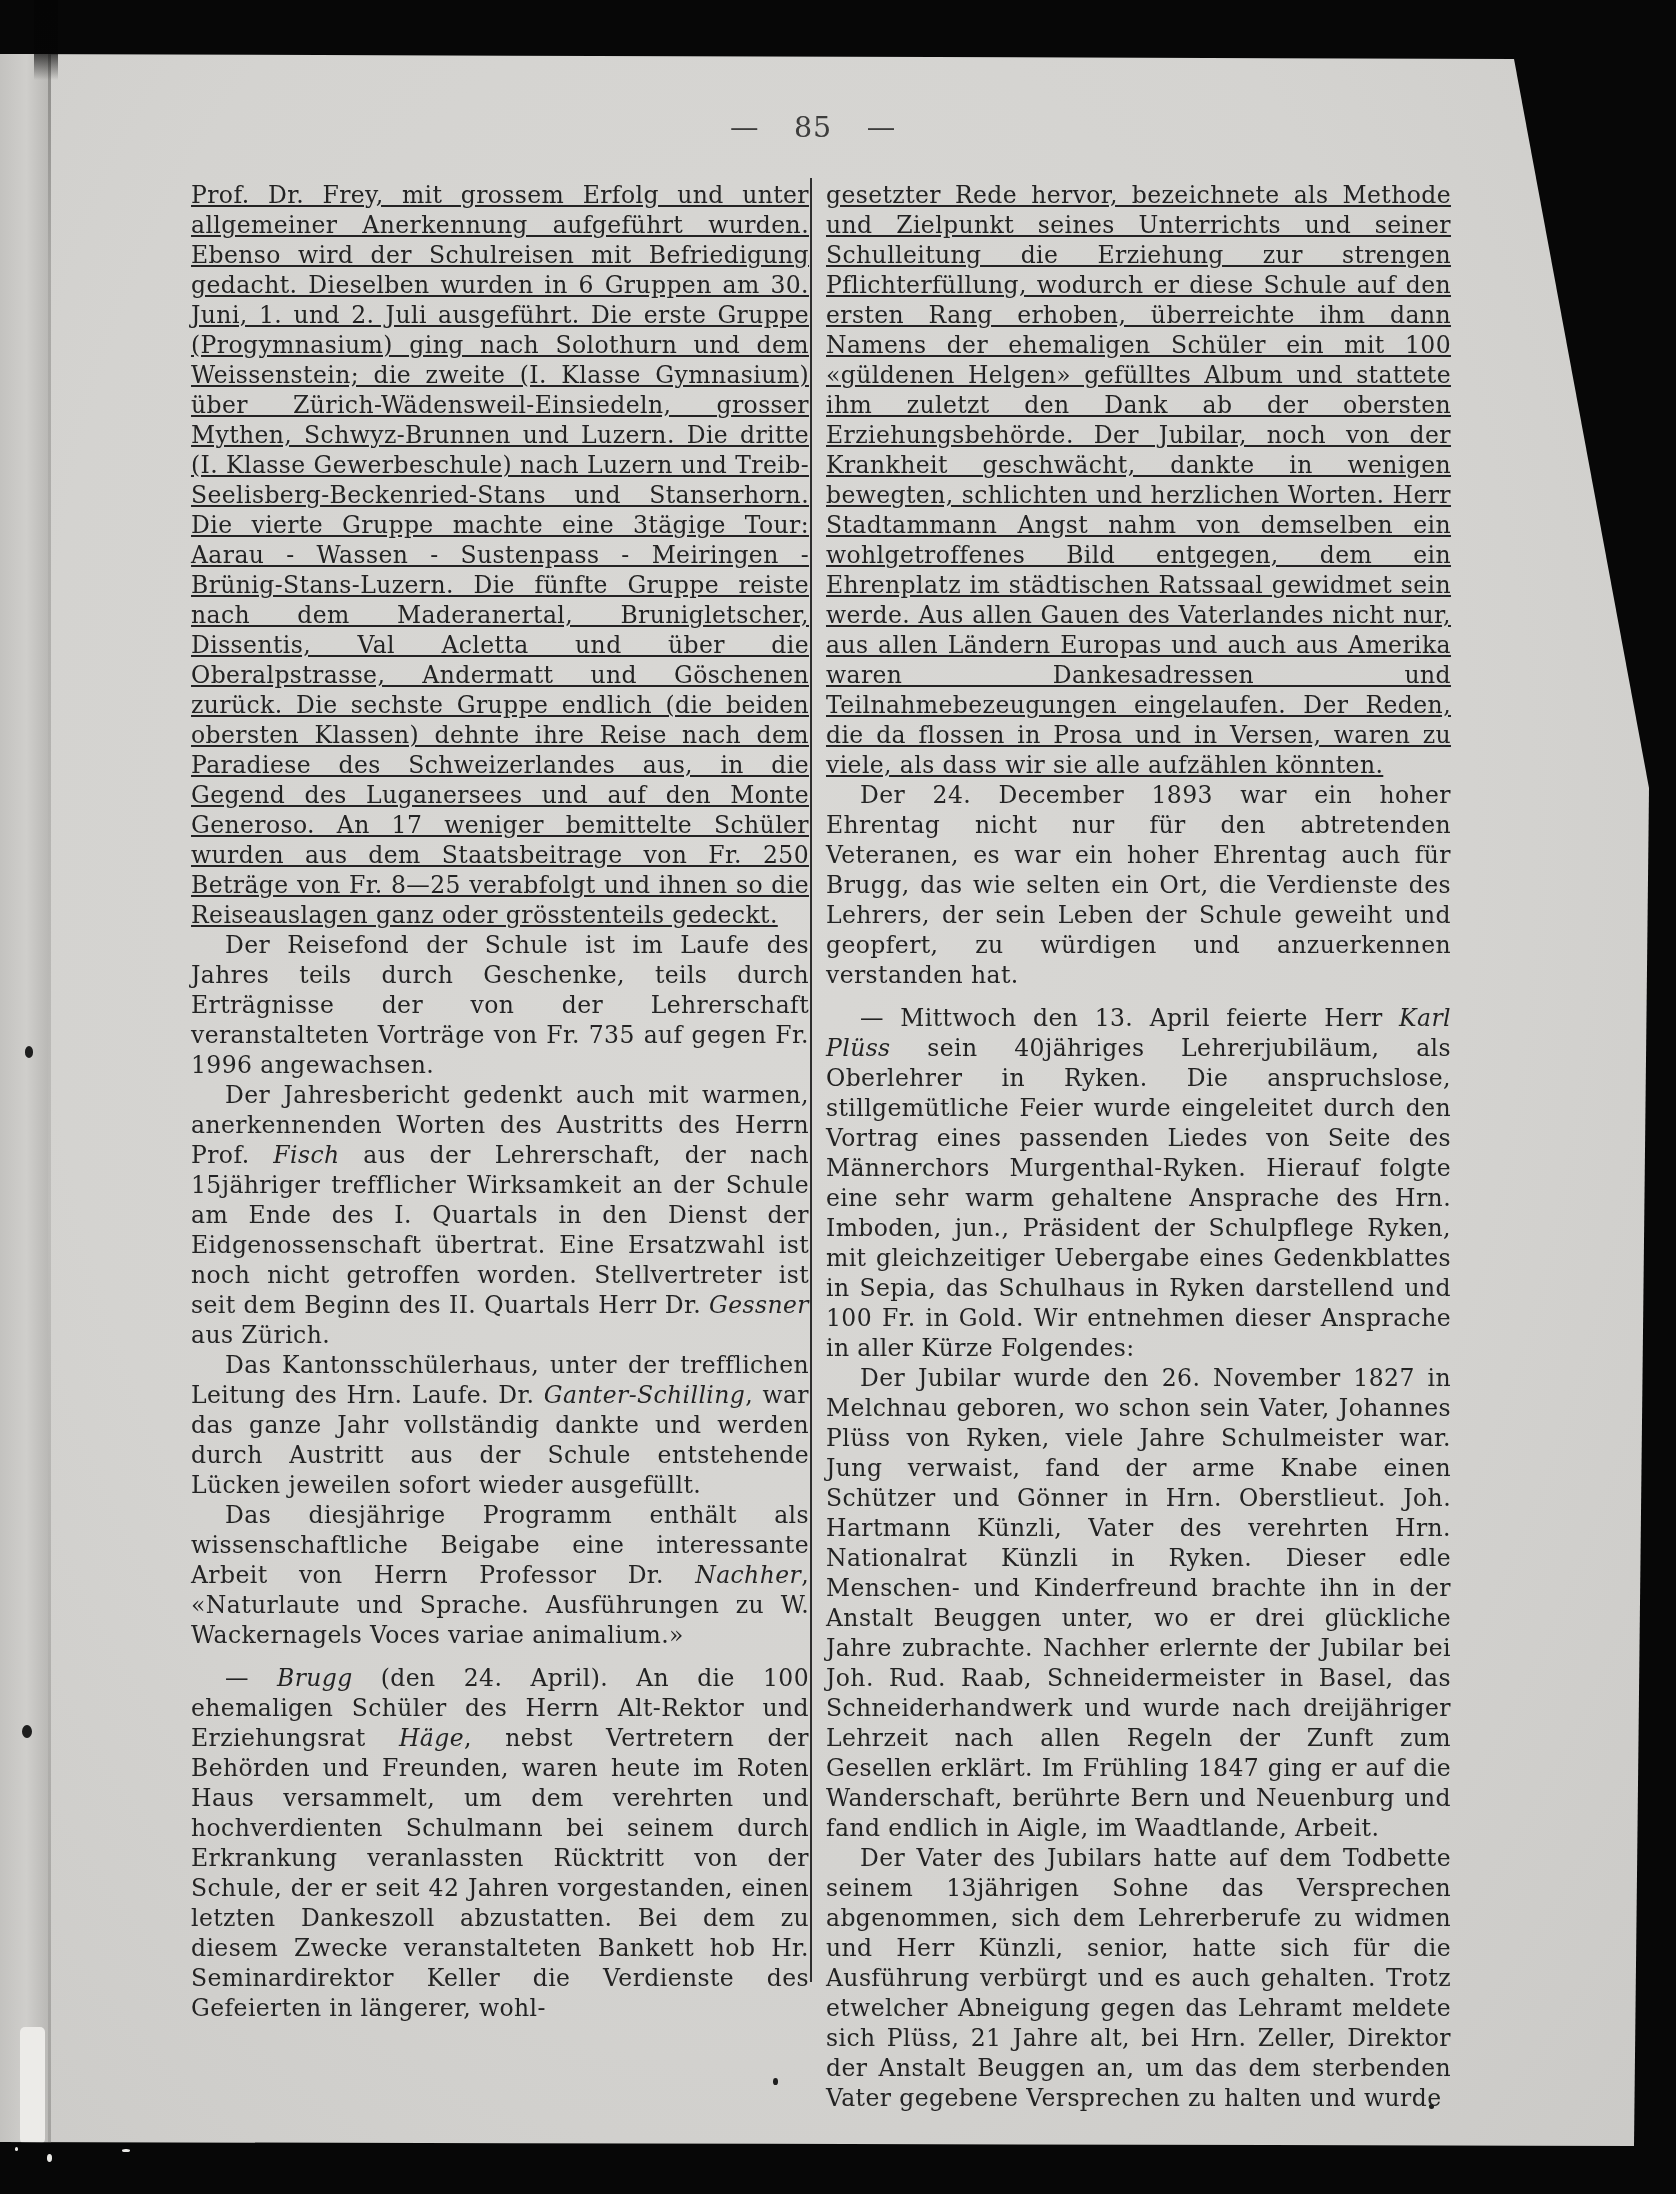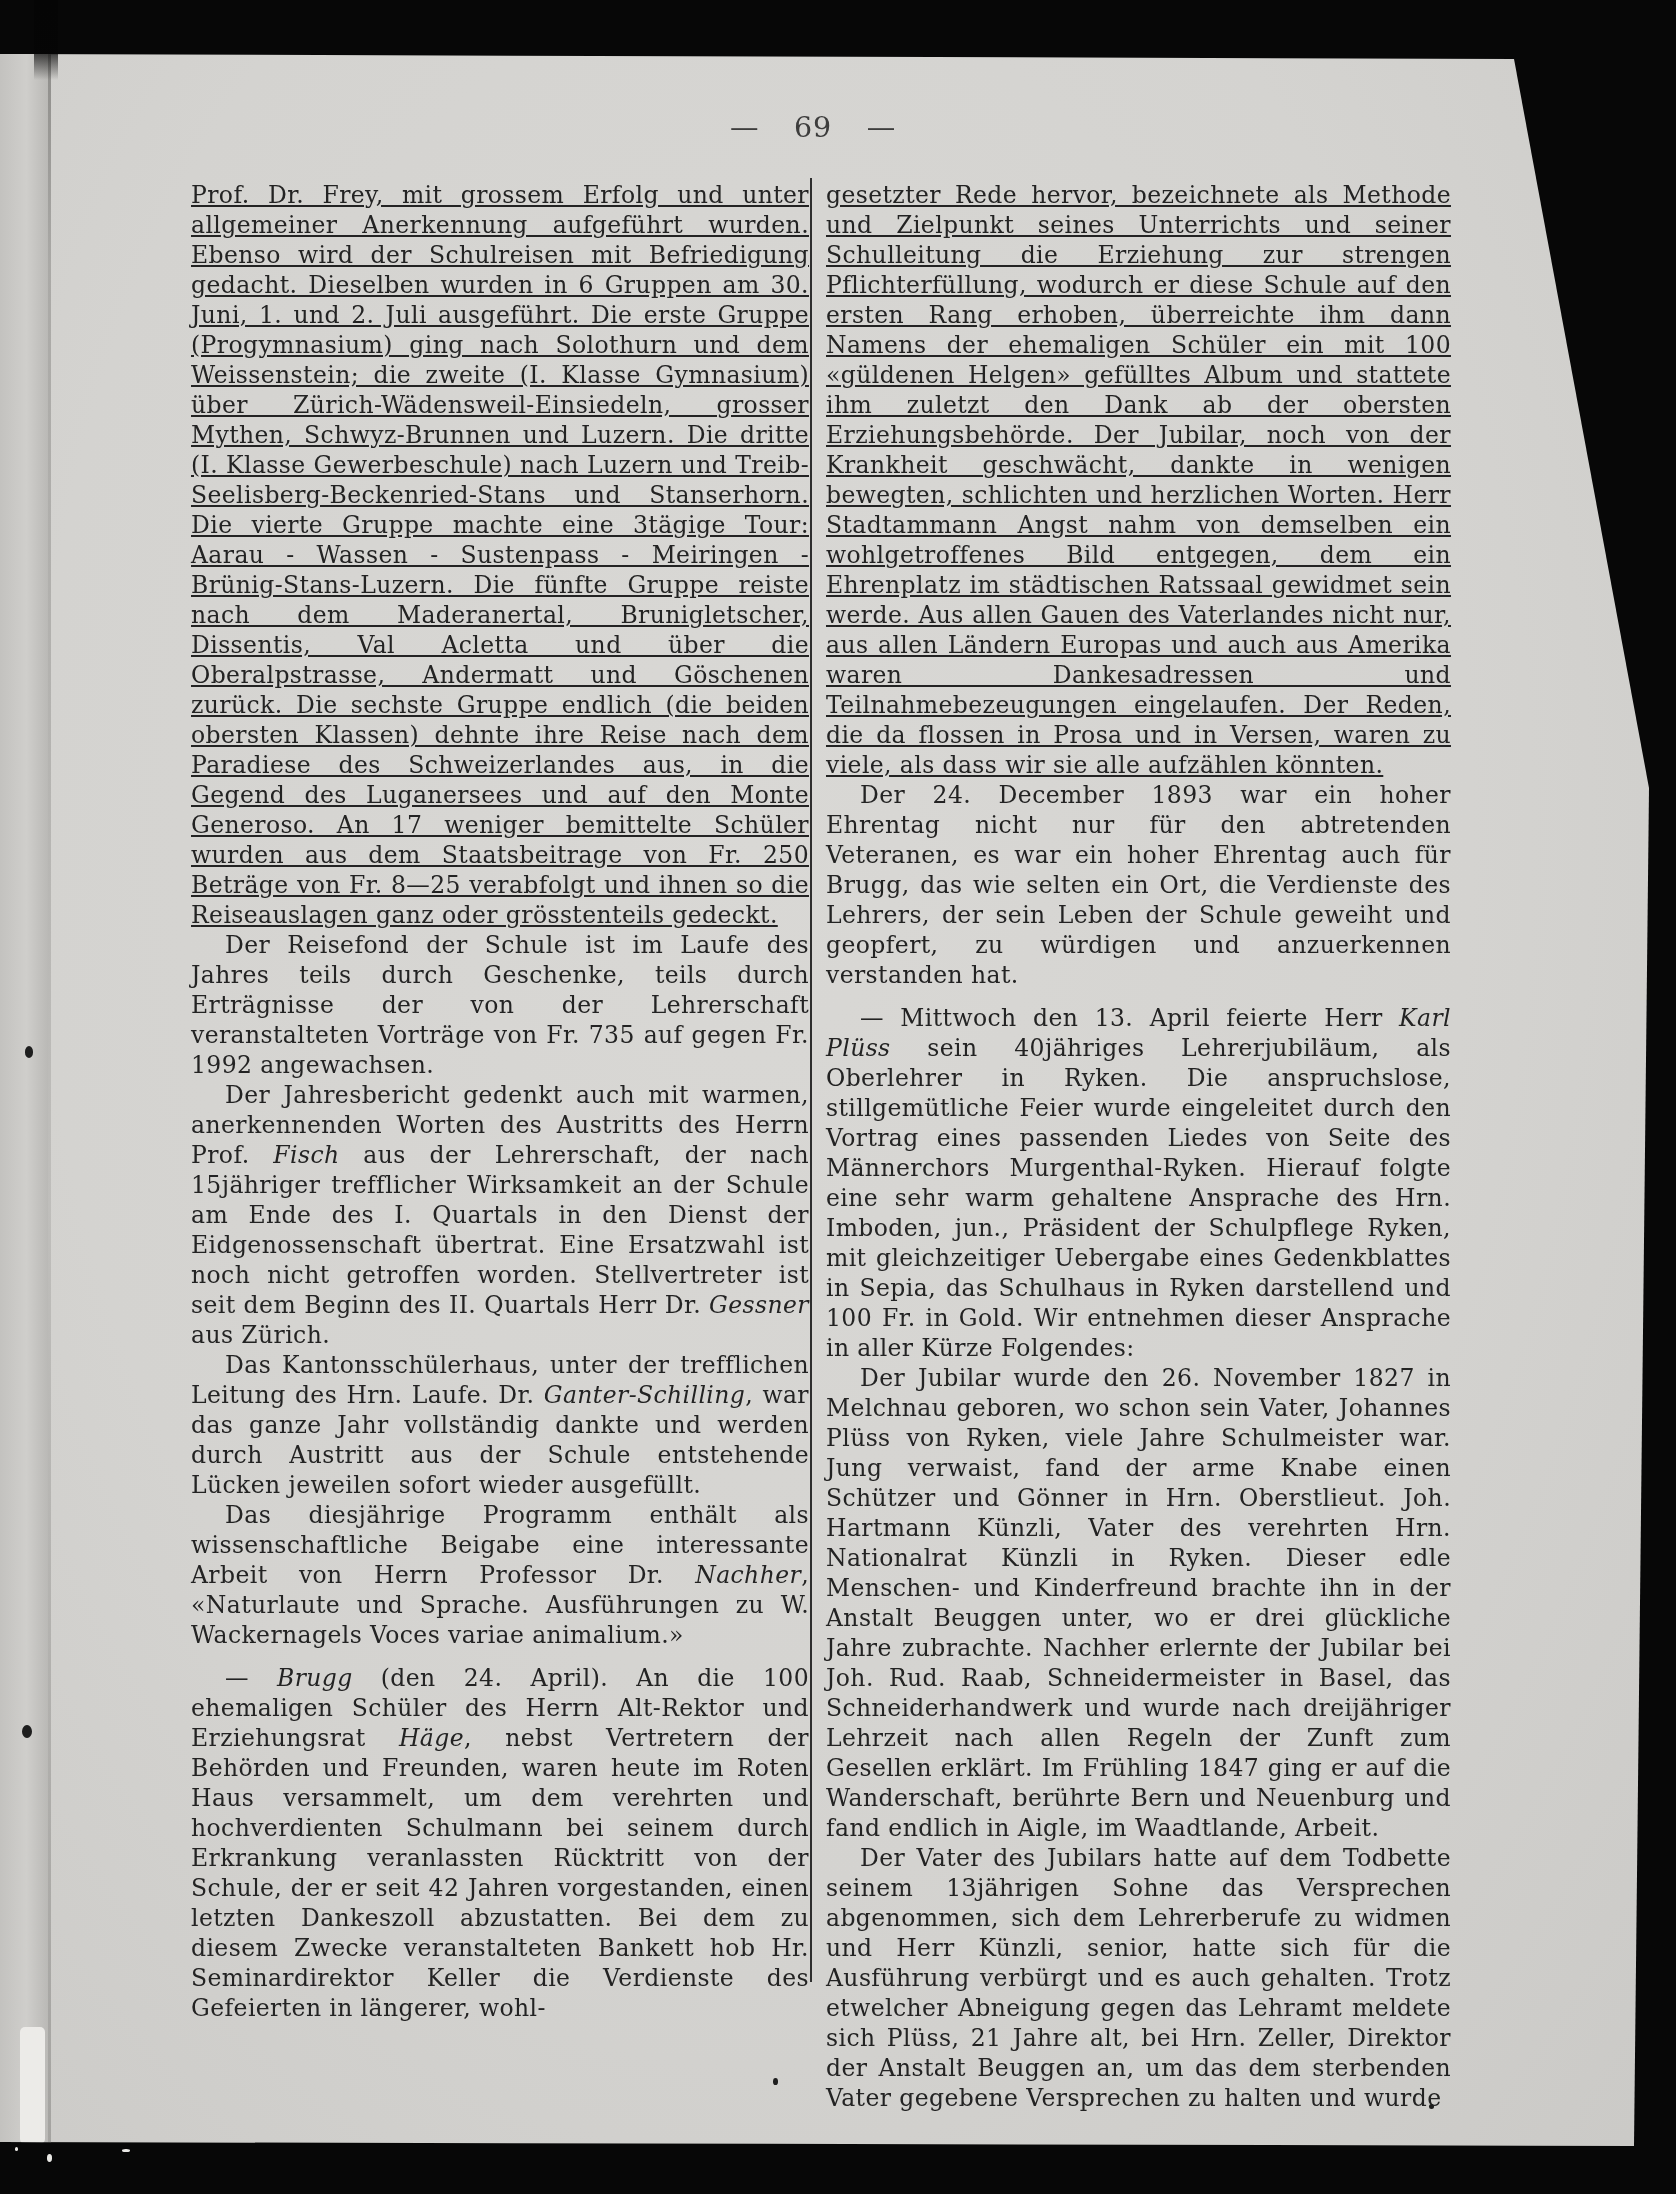--- a/index.html
+++ b/index.html
@@ -64,27 +64,27 @@
 </head>
 <body>
 
 <div class="scan">
 
   <div class="paper">
     <div class="spine"></div>
     <div class="page-edge-highlight"></div>
     <div class="crease"></div>
 
-    <div class="page-header">— 69 —</div>
+    <div class="page-header">— 85 —</div>
 
     <div class="column-divider"></div>
 
     <div class="col col-left">
         <p class="cont"><span>Prof. Dr. Frey, mit grossem Erfolg und unter allgemeiner Anerkennung aufgeführt wurden. Ebenso wird der Schulreisen mit Befriedigung gedacht. Dieselben wurden in 6 Gruppen am 30. Juni, 1. und 2. Juli ausgeführt. Die erste Gruppe (Progymnasium) ging nach Solothurn und dem Weissenstein; die zweite (I. Klasse Gymnasium) über Zürich-Wädensweil-Einsiedeln, grosser Mythen, Schwyz-Brunnen und Luzern. Die dritte (I. Klasse Gewerbeschule) nach Luzern und Treib-Seelisberg-Beckenried-Stans und Stanserhorn. Die vierte Gruppe machte eine 3tägige Tour: Aarau - Wassen - Sustenpass - Meiringen - Brünig-Stans-Luzern. Die fünfte Gruppe reiste nach dem Maderanertal, Brunigletscher, Dissentis, Val Acletta und über die Oberalpstrasse, Andermatt und Göschenen zurück. Die sechste Gruppe endlich (die beiden obersten Klassen) dehnte ihre Reise nach dem Paradiese des Schweizerlandes aus, in die Gegend des Luganersees und auf den Monte Generoso. An 17 weniger bemittelte Schüler wurden aus dem Staatsbeitrage von Fr. 250 Beträge von Fr. 8—25 verabfolgt und ihnen so die Reiseauslagen ganz oder grösstenteils gedeckt.</span></p>
-        <p class=""><span>Der Reisefond der Schule ist im Laufe des Jahres teils durch Geschenke, teils durch Erträgnisse der von der Lehrerschaft veranstalteten Vorträge von Fr. 735 auf gegen Fr. 1992 angewachsen.</span></p>
+        <p class=""><span>Der Reisefond der Schule ist im Laufe des Jahres teils durch Geschenke, teils durch Erträgnisse der von der Lehrerschaft veranstalteten Vorträge von Fr. 735 auf gegen Fr. 1996 angewachsen.</span></p>
         <p class=""><span>Der Jahresbericht gedenkt auch mit warmen, anerkennenden Worten des Austritts des Herrn Prof. </span><em>Fisch</em><span> aus der Lehrerschaft, der nach 15jähriger trefflicher Wirksamkeit an der Schule am Ende des I. Quartals in den Dienst der Eidgenossenschaft übertrat. Eine Ersatzwahl ist noch nicht getroffen worden. Stellvertreter ist seit dem Beginn des II. Quartals Herr Dr. </span><em>Gessner</em><span> aus Zürich.</span></p>
         <p class=""><span>Das Kantonsschülerhaus, unter der trefflichen Leitung des Hrn. Laufe. Dr. </span><em>Ganter-Schilling</em><span>, war das ganze Jahr vollständig dankte und werden durch Austritt aus der Schule entstehende Lücken jeweilen sofort wieder ausgefüllt.</span></p>
         <p class=""><span>Das diesjährige Programm enthält als wissenschaftliche Beigabe eine interessante Arbeit von Herrn Professor Dr. </span><em>Nachher</em><span>, «Naturlaute und Sprache. Ausführungen zu W. Wackernagels Voces variae animalium.»</span></p>
         <p class=" entry"><span>— </span><em>Brugg</em><span> (den 24. April). An die 100 ehemaligen Schüler des Herrn Alt-Rektor und Erziehungsrat </span><em>Häge</em><span>, nebst Vertretern der Behörden und Freunden, waren heute im Roten Haus versammelt, um dem verehrten und hochverdienten Schulmann bei seinem durch Erkrankung veranlassten Rücktritt von der Schule, der er seit 42 Jahren vorgestanden, einen letzten Dankeszoll abzustatten. Bei dem zu diesem Zwecke veranstalteten Bankett hob Hr. Seminardirektor Keller die Verdienste des Gefeierten in längerer, wohl-</span></p>
       </div>
 
     <div class="col col-right">
         <p class="cont"><span>gesetzter Rede hervor, bezeichnete als Methode und Zielpunkt seines Unterrichts und seiner Schulleitung die Erziehung zur strengen Pflichterfüllung, wodurch er diese Schule auf den ersten Rang erhoben, überreichte ihm dann Namens der ehemaligen Schüler ein mit 100 «güldenen Helgen» gefülltes Album und stattete ihm zuletzt den Dank ab der obersten Erziehungsbehörde. Der Jubilar, noch von der Krankheit geschwächt, dankte in wenigen bewegten, schlichten und herzlichen Worten. Herr Stadtammann Angst nahm von demselben ein wohlgetroffenes Bild entgegen, dem ein Ehrenplatz im städtischen Ratssaal gewidmet sein werde. Aus allen Gauen des Vaterlandes nicht nur, aus allen Ländern Europas und auch aus Amerika waren Dankesadressen und Teilnahmebezeugungen eingelaufen. Der Reden, die da flossen in Prosa und in Versen, waren zu viele, als dass wir sie alle aufzählen könnten.</span></p>
         <p class=""><span>Der 24. December 1893 war ein hoher Ehrentag nicht nur für den abtretenden Veteranen, es war ein hoher Ehrentag auch für Brugg, das wie selten ein Ort, die Verdienste des Lehrers, der sein Leben der Schule geweiht und geopfert, zu würdigen und anzuerkennen verstanden hat.</span></p>
         <p class=" entry"><span>— Mittwoch den 13. April feierte Herr </span><em>Karl Plüss</em><span> sein 40jähriges Lehrerjubiläum, als Oberlehrer in Ryken. Die anspruchslose, stillgemütliche Feier wurde eingeleitet durch den Vortrag eines passenden Liedes von Seite des Männerchors Murgenthal-Ryken. Hierauf folgte eine sehr warm gehaltene Ansprache des Hrn. Imboden, jun., Präsident der Schulpflege Ryken, mit gleichzeitiger Uebergabe eines Gedenkblattes in Sepia, das Schulhaus in Ryken darstellend und 100 Fr. in Gold. Wir entnehmen dieser Ansprache in aller Kürze Folgendes:</span></p>

